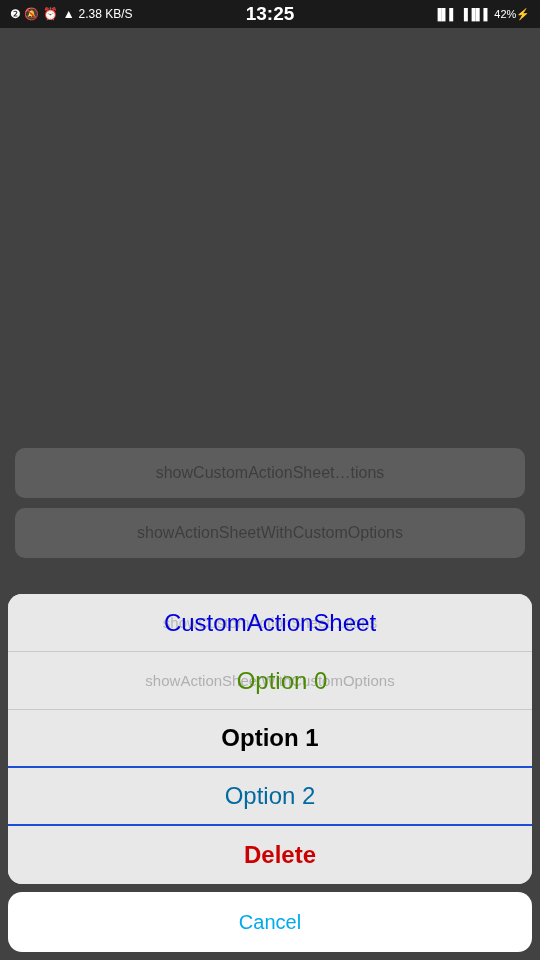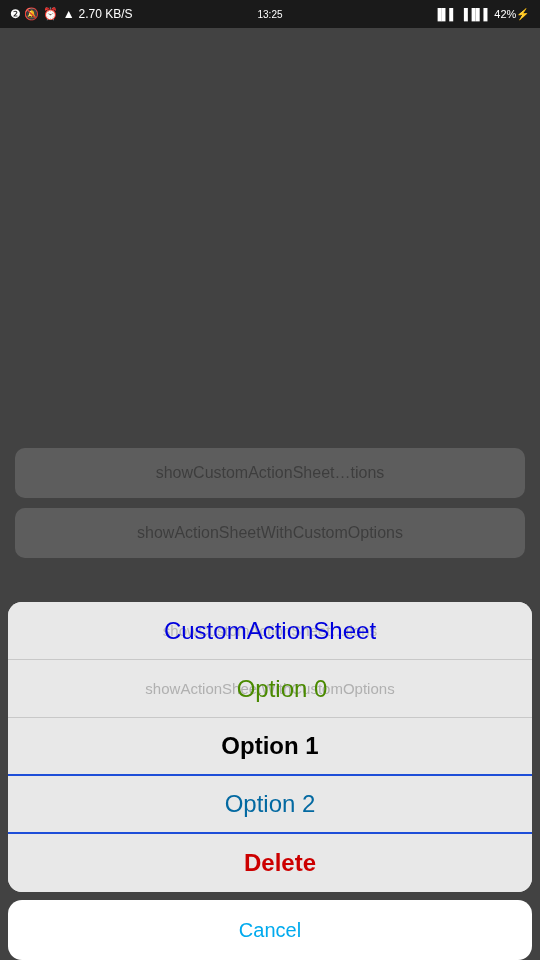--- a/index.html
+++ b/index.html
@@ -31,22 +31,22 @@
     .status-left {
       display: flex;
       align-items: center;
       gap: 4px;
     }
 
     .status-center {
       position: absolute;
       left: 50%;
       transform: translateX(-50%);
-      font-size: 10px;
-      font-weight: 400;
+      font-size: 19px;
+      font-weight: 700;
     }
 
     .status-right {
       display: flex;
       align-items: center;
       gap: 3px;
       font-size: 11px;
     }
 
     
@@ -168,20 +168,21 @@
       font-size: 14px;
       color: #b0b0b0;
       white-space: nowrap;
     }
 
     
     .cancel-group {
       background: white;
       border-radius: 14px;
       overflow: hidden;
+      margin-bottom: 8px;
     }
 
     .cancel-item {
       height: 60px;
       display: flex;
       align-items: center;
       justify-content: center;
       cursor: pointer;
     }
 
@@ -192,21 +193,21 @@
   </style>
 </head>
 <body>
 
 <div class="status-bar">
   <div class="status-left">
     <span>❷</span>
     <span>🔕</span>
     <span>⏰</span>
     <span>▲</span>
-    <span>2.70 KB/S</span>
+    <span>2.38 KB/S</span>
   </div>
   <div class="status-center">13:25</div>
   <div class="status-right">
     <span>▐▌▌</span>
     <span>▐▐▌▌</span>
     <span>
       <span>42</span>%⚡
     </span>
   </div>
 </div>

